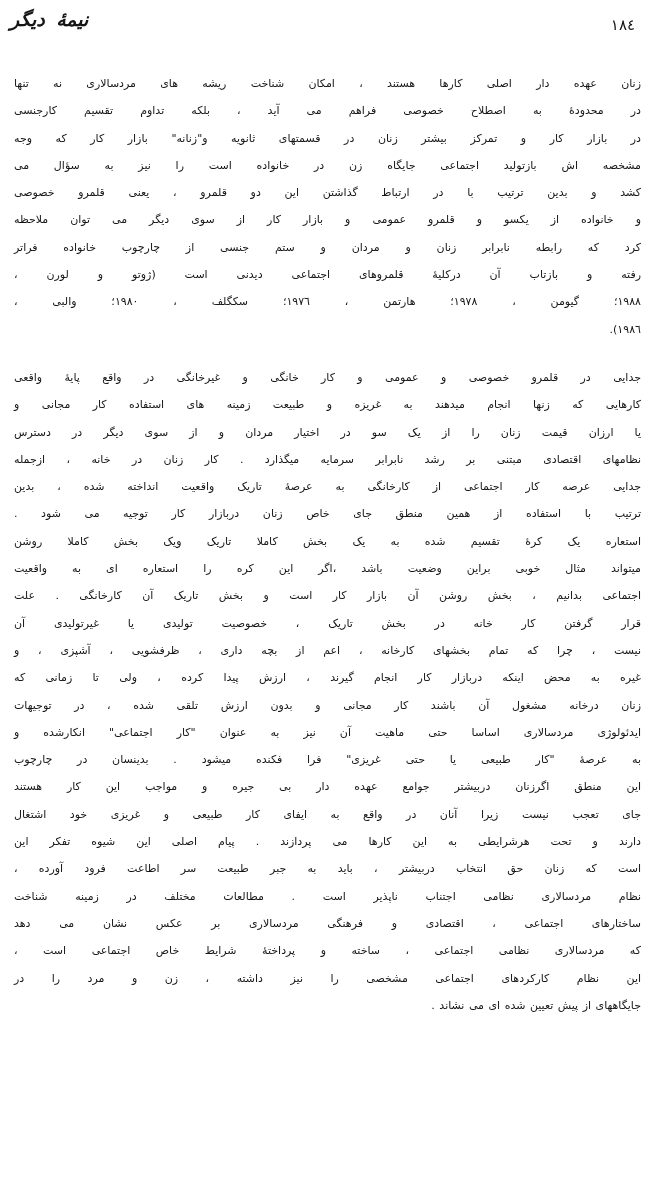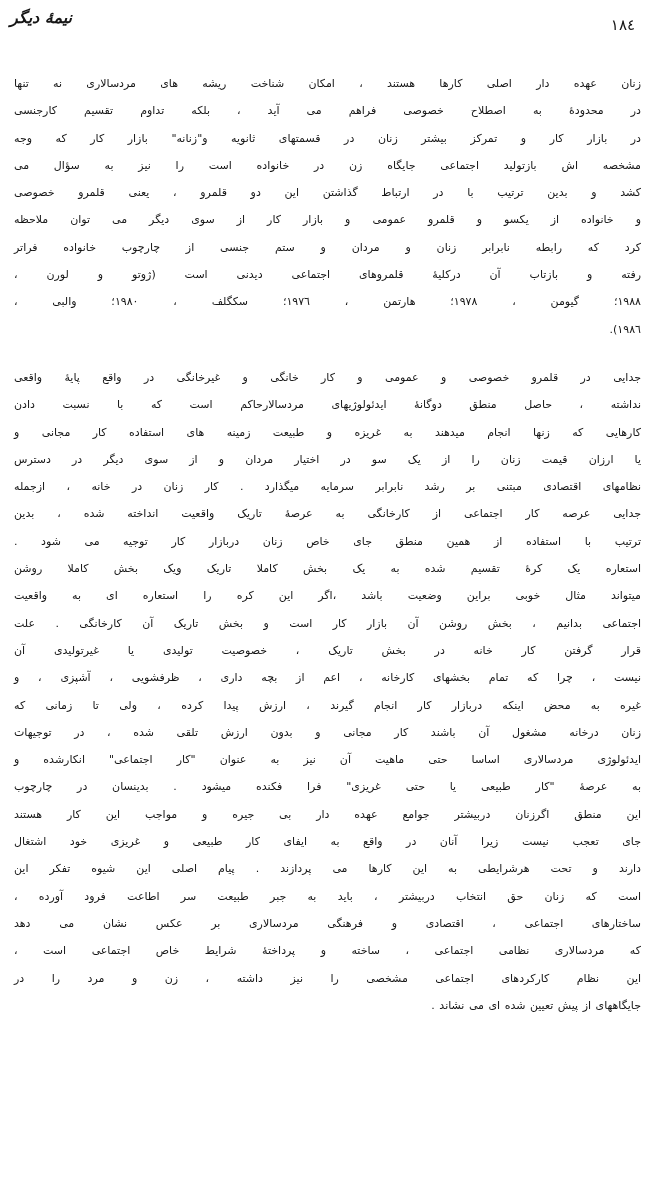--- a/index.html
+++ b/index.html
@@ -19,23 +19,24 @@
   }
   .page-header {
     position: relative;
     height: 60px;
   }
   .running-title {
     position: absolute;
     left: 10px;
     top: 8px;
     direction: rtl;
-    font-size: 16px;
+    font-size: 19px;
     font-weight: bold;
     font-style: italic;
+    font-family: Liberation Mono, monospace;
   }
   .page-number {
     position: absolute;
     right: 20px;
     top: 16px;
     font-size: 15px;
     letter-spacing: 3px;
     direction: ltr;
   }
   .text-block {
@@ -78,39 +79,39 @@
         <div class="line">کشد و بدین ترتیب با در ارتباط گذاشتن این دو قلمرو ، یعنی قلمرو خصوصی</div>
         <div class="line">و خانواده از یکسو و قلمرو عمومی و بازار کار از سوی دیگر می توان ملاحظه</div>
         <div class="line">کرد که رابطه نابرابر زنان و مردان و ستم جنسی از چارچوب خانواده فراتر</div>
         <div class="line">رفته و بازتاب آن درکلیهٔ قلمروهای اجتماعی دیدنی است (ژوتو و لورن ،</div>
         <div class="line">١٩٨٨؛ گیومن ، ١٩٧٨؛ هارتمن ، ١٩٧٦؛ سکگلف ، ١٩٨٠؛ والبی ،</div>
         <div class="line">١٩٨٦).</div>
       </div>
 
     <div class="para para-2">
         <div class="line">جدایی در قلمرو خصوصی و عمومی و کار خانگی و غیرخانگی در واقع پایهٔ واقعی</div>
-        <div class="line">نداشته ، حاصل منطق دوگانهٔ ایدئولوژیهای مردسالارحاکم است که با نسبت دادن</div>
         <div class="line">کارهایی که زنها انجام میدهند به غریزه و طبیعت زمینه های استفاده کار مجانی و</div>
         <div class="line">یا ارزان قیمت زنان را از یک سو در اختیار مردان و از سوی دیگر در دسترس</div>
         <div class="line">نظامهای اقتصادی مبتنی بر رشد نابرابر سرمایه میگذارد . کار زنان در خانه ، ازجمله</div>
         <div class="line">جدایی عرصه کار اجتماعی از کارخانگی به عرصهٔ تاریک واقعیت انداخته شده ، بدین</div>
         <div class="line">ترتیب با استفاده از همین منطق جای خاص زنان دربازار کار توجیه می شود .</div>
         <div class="line">استعاره یک کرهٔ تقسیم شده به یک بخش کاملا تاریک ویک بخش کاملا روشن</div>
         <div class="line">میتواند مثال خوبی براین وضعیت باشد ،اگر این کره را استعاره ای به واقعیت</div>
         <div class="line">اجتماعی بدانیم ، بخش روشن آن بازار کار است و بخش تاریک آن کارخانگی . علت</div>
         <div class="line">قرار گرفتن کار خانه در بخش تاریک ، خصوصیت تولیدی یا غیرتولیدی آن</div>
         <div class="line">نیست ، چرا که تمام بخشهای کارخانه ، اعم از بچه داری ، ظرفشویی ، آشپزی ، و</div>
         <div class="line">غیره به محض اینکه دربازار کار انجام گیرند ، ارزش پیدا کرده ، ولی تا زمانی که</div>
         <div class="line">زنان درخانه مشغول آن باشند کار مجانی و بدون ارزش تلقی شده ، در توجیهات</div>
         <div class="line">ایدئولوژی مردسالاری اساسا حتی ماهیت آن نیز به عنوان "کار اجتماعی" انکارشده و</div>
         <div class="line">به عرصهٔ "کار طبیعی یا حتی غریزی" فرا فکنده میشود . بدینسان در چارچوب</div>
         <div class="line">این منطق اگرزنان دربیشتر جوامع عهده دار بی جیره و مواجب این کار هستند</div>
         <div class="line">جای تعجب نیست زیرا آنان در واقع به ایفای کار طبیعی و غریزی خود اشتغال</div>
         <div class="line">دارند و تحت هرشرایطی به این کارها می پردازند . پیام اصلی این شیوه تفکر این</div>
         <div class="line">است که زنان حق انتخاب دربیشتر ، باید به جبر طبیعت سر اطاعت فرود آورده ،</div>
+        <div class="line">نظام مردسالاری نظامی اجتناب ناپذیر است . مطالعات مختلف در زمینه شناخت</div>
         <div class="line">ساختارهای اجتماعی ، اقتصادی و فرهنگی مردسالاری بر عکس نشان می دهد</div>
         <div class="line">که مردسالاری نظامی اجتماعی ، ساخته و پرداختهٔ شرایط خاص اجتماعی است ،</div>
         <div class="line">این نظام کارکردهای اجتماعی مشخصی را نیز داشته ، زن و مرد را در</div>
         <div class="line">جایگاههای از پیش تعیین شده ای می نشاند .</div>
       </div>
 
   </main>
 
 </div>
 

